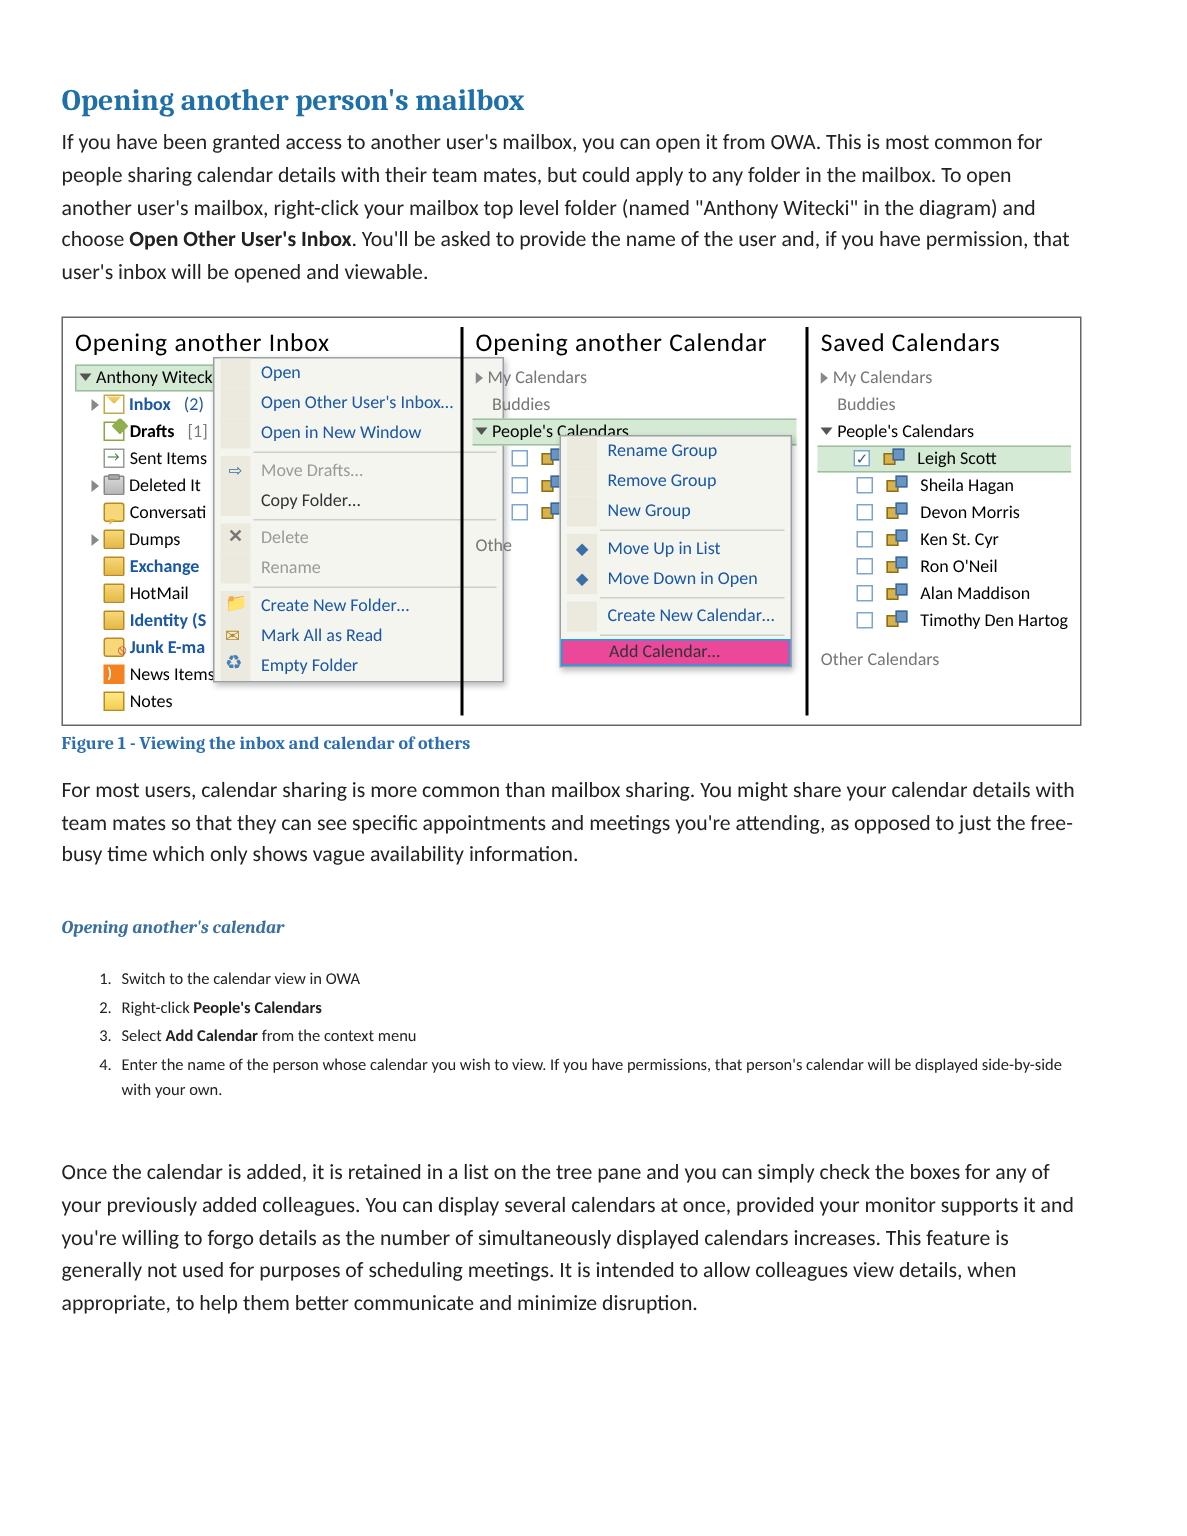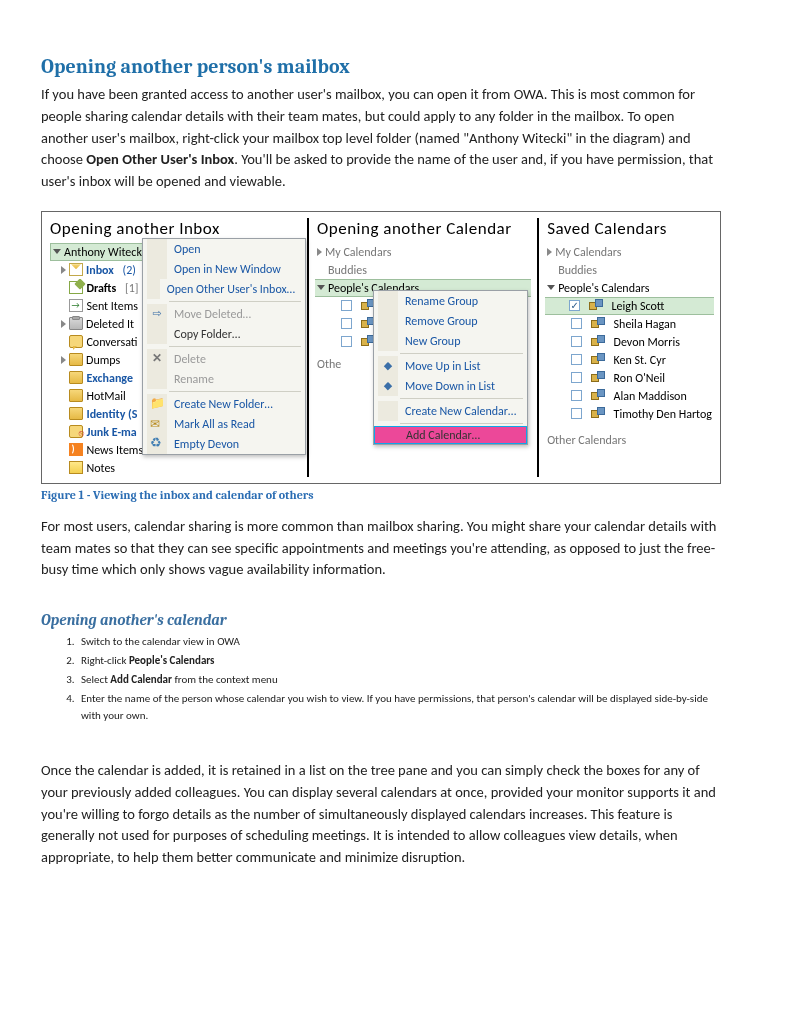--- a/index.html
+++ b/index.html
@@ -3,21 +3,21 @@
 <meta charset="utf-8">
 <style>
   * { box-sizing: border-box; margin: 0; padding: 0; }
   body { font-family: Calibri, "Segoe UI", Arial, sans-serif; background: #fff; width: 791px; }
   .page { padding: 55px 70px 40px 41px; min-height: 1024px; position: relative; }
   .h1 { color: #1f6fa8; font-size: 20px; font-weight: bold; margin-bottom: 6px; font-family: Cambria, Georgia, serif; }
   .para { font-size: 14.5px; line-height: 1.5; color: #222; margin-bottom: 8px; }
   .para.last { margin-bottom: 18px; }
   .bold { font-weight: bold; }
   .caption { color: #2b6db3; font-size: 12px; font-weight: bold; margin-top: 4px; margin-bottom: 14px; font-family: Cambria, Georgia, serif; }
-  .h2i { color: #3a6fa0; font-size: 15px; font-style: italic; font-weight: bold; margin-bottom: 4px; font-family: Cambria, Georgia, serif; }
+  .h2i { color: #3a6fa0; font-size: 12px; font-style: italic; font-weight: bold; margin-bottom: 19px; font-family: Cambria, Georgia, serif; }
   ol.steps { margin-left: 36px; font-size: 11px; line-height: 1.55; color: #222; }
   ol.steps li { margin-bottom: 2px; padding-left: 4px; }
   .footer { position: absolute; bottom: 22px; right: 70px; left: 70px; border-top: 1px solid #ccc; padding-top: 4px; text-align: right; font-size: 13px; color: #888; letter-spacing: 3px; }
   .footer .num { color: #222; letter-spacing: normal; }
 
   
   .fig { border: 1px solid #666; padding: 6px 8px 6px 8px; background: #fff; display: flex; gap: 8px; font-size: 12px; }
   .colh { font-family: Calibri, Arial, sans-serif; font-size: 17px; margin-bottom: 4px; letter-spacing: 0.5px; }
   .col1, .col2, .col3 { position: relative; }
   .col1 { flex: 1.35; }
@@ -60,21 +60,21 @@
   .row-sel { background:#d4ead4; border-top:1px solid #9dbf9d; border-bottom:1px solid #9dbf9d; margin-left:-2px; margin-right:-2px; padding-left:2px; padding-right:2px; }
 
   
   .menu { position:absolute; background:#f5f5f0; border:1px solid #9aa0a6; box-shadow:1px 2px 4px rgba(0,0,0,0.25); font-size:12px; min-width:140px; }
   .menu-row { display:flex; align-items:center; height:20px; padding:0 10px 0 4px; gap:5px; white-space:nowrap; }
   .menu-icon-col { width:20px; height:20px; display:flex; align-items:center; justify-content:center; background:#eceadf; margin-right:2px; }
   .menu-label { color:#1a57a5; flex:1; }
   .menu-label.dis { color:#9a9a9a; }
   .menu-label.dark { color:#333; }
   .menu-sep { height:0; border-top:1px solid #cfcfc5; margin:2px 4px 2px 26px; }
-  .menu1 { top:20px; left:92px; width:164px; }
+  .menu1 { top:20px; left:92px; width:194px; }
   .menu2 { top:72px; left:64px; width:155px; }
   .menu-row.sel { background:#ec4899; border:1px solid #0ea5e9; height:18px; }
   .muted { color:#777; }
   .link-blue { color:#1a57a5; }
 </style>
 </head>
 <body>
 
 <div class="page">
   <div class="h1">Opening another person's mailbox</div>
@@ -112,32 +112,32 @@
       <div class="tree-row ind1">&nbsp;&nbsp;<span class="ic ic-feed"></span><span>News Items</span></div>
       <div class="tree-row ind1">&nbsp;&nbsp;<span class="ic ic-notes"></span><span>Notes</span></div>
 
       <div class="menu menu1">
         <div class="menu-row">
             <span class="menu-icon-col"></span>
             <span class="menu-label">Open</span>
           </div>
         <div class="menu-row">
             <span class="menu-icon-col"></span>
+            <span class="menu-label">Open Other User's Inbox…</span>
+          </div>
+        <div class="menu-row">
+            <span class="menu-icon-col"></span>
             <span class="menu-label">Open in New Window</span>
           </div>
-        <div class="menu-row">
-            <span class="menu-icon-col"></span>
-            <span class="menu-label">Open Other User's Inbox…</span>
-          </div>
         <div class="menu-sep"></div>
         <div class="menu-row">
             <span class="menu-icon-col">
               <span class="ic-rarrow">⇨</span>
             </span>
-            <span class="menu-label dis">Move Deleted…</span>
+            <span class="menu-label dis">Move Drafts…</span>
           </div>
         <div class="menu-row">
             <span class="menu-icon-col"></span>
             <span class="menu-label dark">Copy Folder…</span>
           </div>
         <div class="menu-sep"></div>
         <div class="menu-row">
             <span class="menu-icon-col">
               <span class="ic-x">✕</span>
             </span>
@@ -157,21 +157,21 @@
         <div class="menu-row">
             <span class="menu-icon-col">
               <span class="ic-mark"></span>
             </span>
             <span class="menu-label">Mark All as Read</span>
           </div>
         <div class="menu-row">
             <span class="menu-icon-col">
               <span class="ic-empty">♻</span>
             </span>
-            <span class="menu-label">Empty Devon</span>
+            <span class="menu-label">Empty Folder</span>
           </div>
       </div>
     </div>
 
     <div class="col2">
       <div class="colh">Opening  another  Calendar</div>
       <div class="tree-row">
           <span class="tri"></span>
           <span class="muted">My Calendars</span>
         </div>
@@ -207,21 +207,21 @@
         <div class="menu-row">
             <span class="menu-icon-col">
               <span class="ic-larrow">◆</span>
             </span>
             <span class="menu-label">Move Up in List</span>
           </div>
         <div class="menu-row">
             <span class="menu-icon-col">
               <span class="ic-larrow">◆</span>
             </span>
-            <span class="menu-label">Move Down in List</span>
+            <span class="menu-label">Move Down in Open</span>
           </div>
         <div class="menu-sep"></div>
         <div class="menu-row">
             <span class="menu-icon-col"></span>
             <span class="menu-label">Create New Calendar…</span>
           </div>
         <div class="menu-sep"></div>
         <div class="menu-row sel">
             <span class="menu-icon-col" style="background:transparent"></span>
             <span class="menu-label dark">Add Calendar…</span>

